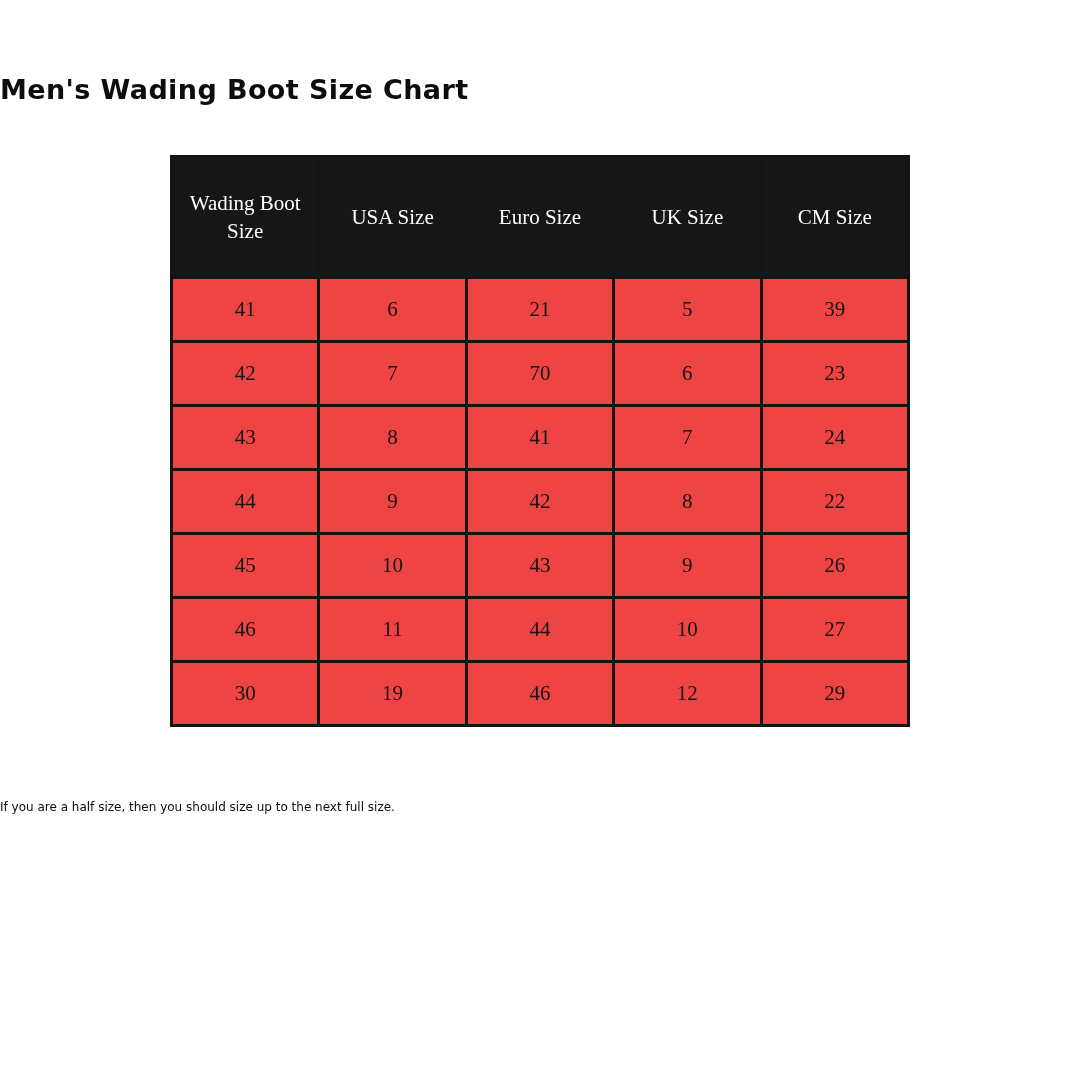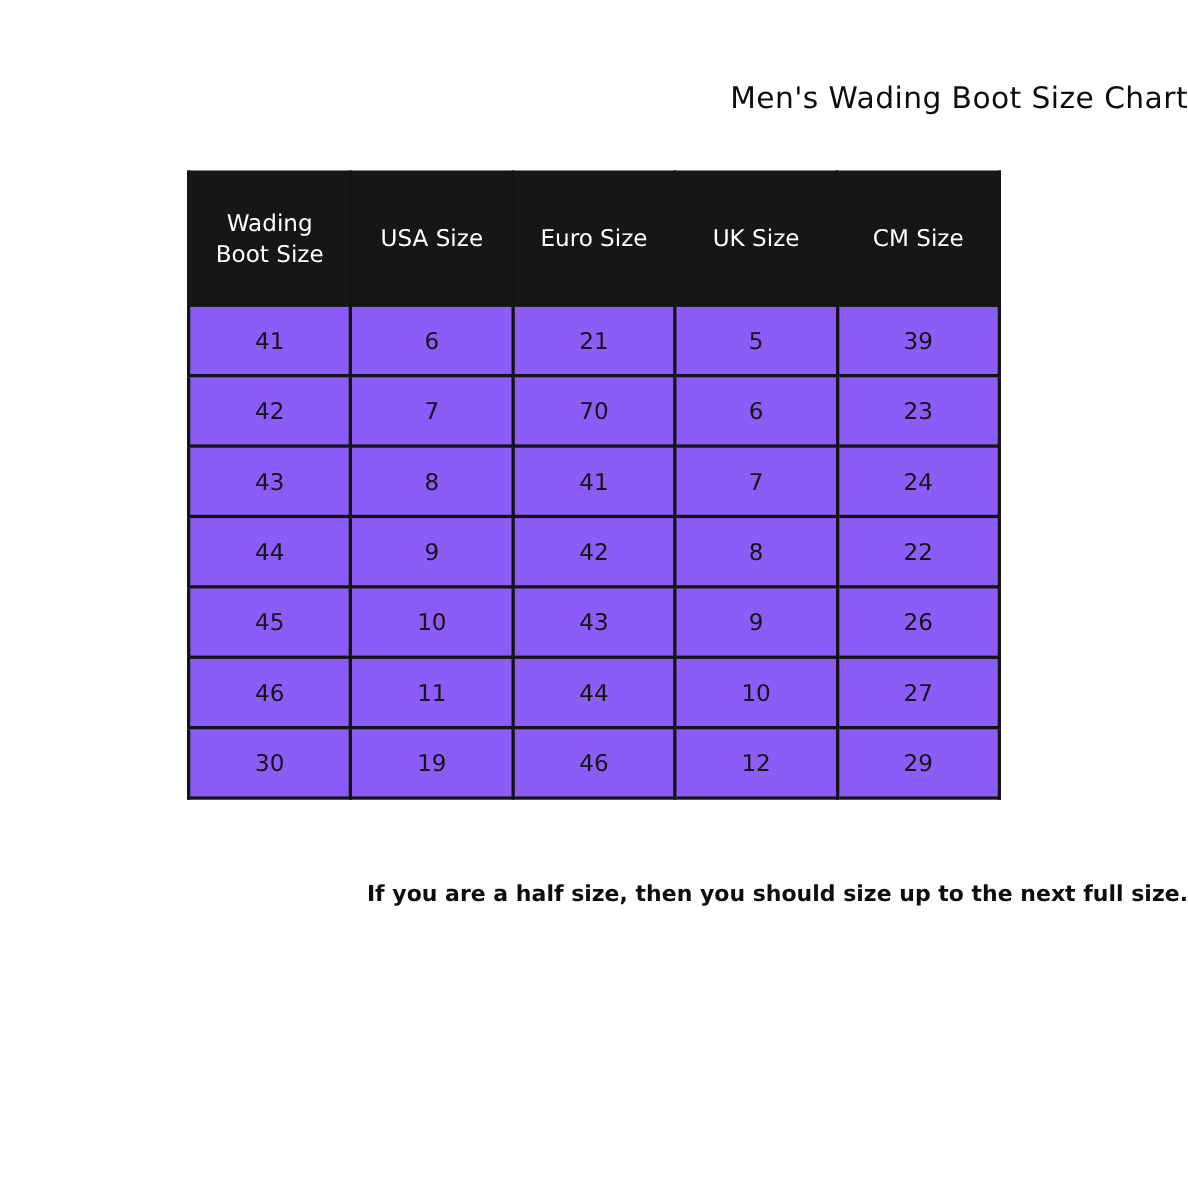--- a/index.html
+++ b/index.html
@@ -18,31 +18,32 @@
     position: relative;
     width: 1080px;
     height: 1080px;
     box-sizing: border-box;
   }
   .title {
     position: absolute;
     top: 74px;
     left: 0;
     width: 1080px;
-    text-align: right;
+    text-align: left;
     font-size: 27px;
-    font-weight: normal;
+    font-weight: bold;
     letter-spacing: 0.4px;
     color: #0d0d0d;
   }
   .table-wrap {
     position: absolute;
     top: 155px;
     left: 170px;
     width: 740px;
+    font-family: Liberation Serif, serif;
   }
   table.size-chart {
     border-collapse: collapse;
     width: 740px;
     table-layout: fixed;
   }
   table.size-chart th,
   table.size-chart td {
     border: 3px solid #141414;
     text-align: center;
@@ -52,34 +53,34 @@
   table.size-chart thead th {
     background: #161616;
     color: #ffffff;
     font-size: 21px;
     height: 110px;
     line-height: 1.35;
     padding: 4px 6px;
     vertical-align: middle;
   }
   table.size-chart tbody td {
-    background: #8b5cf6;
+    background: #ef4444;
     font-size: 21px;
     height: 61px;
     padding: 0;
     vertical-align: middle;
   }
   .note {
     position: absolute;
     top: 800px;
     left: 0;
     width: 1080px;
-    text-align: right;
-    font-size: 20px;
-    font-weight: bold;
+    text-align: left;
+    font-size: 12px;
+    font-weight: normal;
     color: #0d0d0d;
   }
 </style>
 </head>
 <body>
 
 <div class="page">
 
   <div class="title">Men's Wading Boot Size Chart</div>
 

